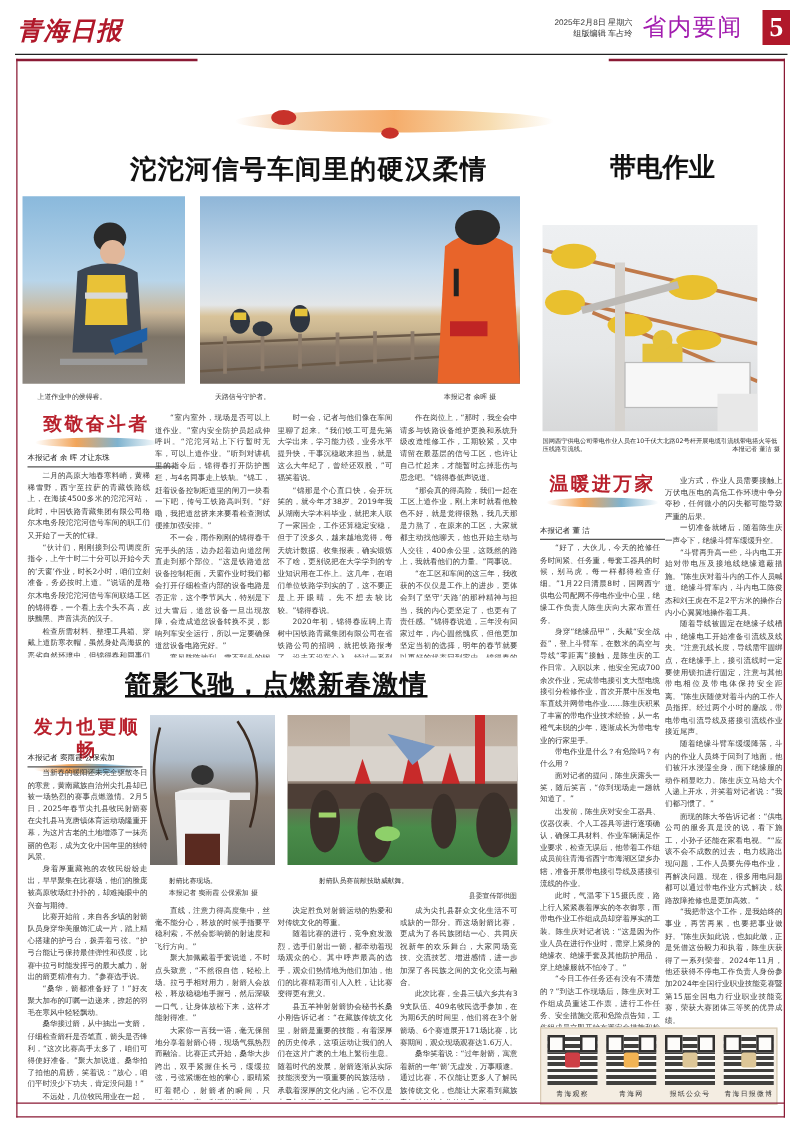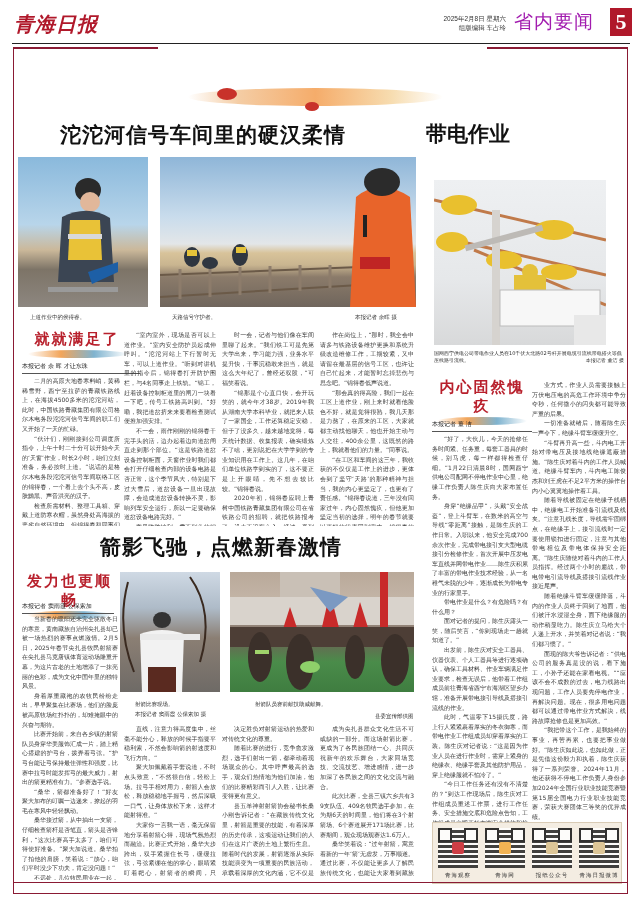--- a/index.html
+++ b/index.html
@@ -19,22 +19,22 @@
   .frame-top-right { position: absolute; left: 487px; top: 47px; width: 141px; height: 1.5px; background: #8a1a34; }
 
   
   .banner { position: absolute; left: 180px; top: 58px; width: 270px; height: 60px; }
   .banner-swoosh { position: absolute; left: 8px; top: 30px; width: 255px; height: 18px; border-radius: 50%; background: linear-gradient(90deg, rgba(240,200,140,0) 0%, #f3c79a 20%, #f4a35a 50%, #f6d9a8 80%, rgba(255,240,210,0) 100%); opacity: .9; }
   .banner-cloud1 { position: absolute; left: 37px; top: 30px; width: 20px; height: 12px; border-radius: 50%; background: #c8322a; }
   .banner-cloud2 { position: absolute; left: 125px; top: 44px; width: 14px; height: 9px; border-radius: 50%; background: #c8322a; }
   .banner-text { position: absolute; left: 50px; top: 2px; font-family: "DejaVu Serif", serif; font-weight: bold; font-size: 30px; color: #c21f2a; letter-spacing: 2px; text-shadow: 1px 1px 0 #fff, 2px 2px 0 rgba(120,0,0,.25); }
 
   
-  .h-main { position: absolute; left: 60px; top: 121px; width: 330px; font-family: Liberation Sans, sans-serif; font-weight: bold; font-size: 21px; color: #111; letter-spacing: 1px; white-space: nowrap; }
-  .h-side { position: absolute; left: 426px; top: 121px; width: 208px; font-family: "DejaVu Serif", serif; font-weight: bold; font-size: 21px; line-height: 26px; color: #111; }
+  .h-main { position: absolute; left: 60px; top: 121px; width: 330px; font-family: Liberation Sans, sans-serif; font-weight: bold; font-size: 21px; color: #111; letter-spacing: 1px; white-space: nowrap; text-align: right; }
+  .h-side { position: absolute; left: 426px; top: 121px; width: 208px; text-align: center; font-family: "DejaVu Serif", serif; font-weight: bold; font-size: 21px; line-height: 26px; color: #111; }
 
   
   .photo { position: absolute; overflow: hidden; }
   .p1 { left: 18px; top: 157px; width: 130px; height: 150px; background: linear-gradient(180deg, #8ab9dc 0%, #b8d5ea 45%, #cbb89a 62%, #7d7467 75%, #8d8780 100%); }
   .p1 .person { position: absolute; left: 30px; top: 15px; width: 70px; height: 130px; }
   .p2 { left: 160px; top: 157px; width: 256px; height: 150px; background: linear-gradient(180deg, #8fb6d8 0%, #c9dcec 40%, #e3e6e8 58%, #d8c39a 64%, #c9b590 72%, #8b7b6a 80%, #6f655c 100%); }
   .p3 { left: 434px; top: 180px; width: 172px; height: 165px; background: linear-gradient(180deg, #eef0f2 0%, #e6e8ea 60%, #d8d9da 100%); }
   .p4 { left: 120px; top: 572px; width: 100px; height: 120px; background: linear-gradient(180deg, #cfd9e4 0%, #aebbc8 30%, #8b7f74 55%, #6e6a66 100%); }
   .p5 { left: 230px; top: 572px; width: 184px; height: 120px; background: linear-gradient(180deg, #b9a99a 0%, #c6b8aa 30%, #6f5f55 55%, #4a8c4a 75%, #3f7d40 100%); }
 
@@ -43,21 +43,21 @@
   
   .label-box { position: absolute; text-align: center; }
   .label-text { font-family: "DejaVu Serif", serif; font-weight: bold; font-size: 15px; letter-spacing: 2px; color: #b8202c; }
   .label-swoosh { height: 8px; margin: 1px auto 0; width: 90%; border-radius: 50%; background: linear-gradient(90deg, rgba(245,190,120,0), #f2a55a, #7fb3cf, rgba(255,255,255,0)); }
   .byline { position: absolute; font-family: "DejaVu Sans", sans-serif; font-size: 6px; color: #222; border-bottom: 1px solid #555; padding-bottom: 2px; white-space: nowrap; }
 
   
   .col { position: absolute; font-family: "DejaVu Sans", sans-serif; font-size: 6px; line-height: 9.6px; color: #3a3a3a; text-align: justify; overflow: hidden; word-break: break-all; }
   .col p { text-indent: 2em; }
 
-  .h-archery { position: absolute; left: 100px; top: 533px; font-family: "DejaVu Serif", serif; font-weight: bold; font-size: 21px; color: #111; letter-spacing: 1px; white-space: nowrap; }
+  .h-archery { position: absolute; left: 100px; top: 533px; font-family: "DejaVu Serif", serif; font-weight: bold; font-size: 21px; color: #111; letter-spacing: 1px; white-space: nowrap; text-decoration: underline; }
   .hr-bottom { position: absolute; left: 13px; top: 882px; width: 615px; height: 1px; background: #8a1a34; }
 
   
   .qr-panel { position: absolute; left: 432px; top: 822px; width: 190px; height: 62px; background: #f4ede2; border: 1px solid #d9cbb5; }
   .qr { position: absolute; top: 5px; width: 40px; height: 40px; background:
       repeating-linear-gradient(0deg, #222 0 3px, #fff 3px 5px),
       #fff; opacity: .85; }
   .qr::before, .qr::after { content: ""; position: absolute; width: 10px; height: 10px; border: 2px solid #111; background: #fff; }
   .qr::before { left: 0; top: 0; }
   .qr::after { right: 0; top: 0; }
@@ -128,21 +128,21 @@
     <path d="M196 40 Q220 20 250 40 L256 150 L190 150 Z" fill="#e8642a"></path>
     <ellipse cx="222" cy="25" rx="18" ry="14" fill="#2b2b2b"></ellipse>
     <rect x="200" y="100" width="30" height="12" fill="#c02424"></rect>
     <rect x="203" y="58" width="4" height="22" fill="#222"></rect>
   </svg>
 </div>
 <div class="caption" style="left:172px; top:314px;">天路信号守护者。</div>
 <div class="caption" style="left:355px; top:314px;">本报记者 余晖 摄</div>
 
 <div class="label-box" style="left:22px; top:330px; width:110px;">
-  <div class="label-text">就就满足了</div>
+  <div class="label-text">致敬奋斗者</div>
   <div class="label-swoosh"></div>
 </div>
 <div class="byline" style="left:22px; top:362px; width:118px;">本报记者  余  晖  才让东珠</div>
 
 <div class="col" style="left:22px; top:376px; width:98px; height:150px;">
   <p>二月的高原大地春寒料峭，黄稀稀雪野，西宁至拉萨的青藏铁路线上，在海拔4500多米的沱沱河站，此时，中国铁路青藏集团有限公司格尔木电务段沱沱河信号车间的职工们又开始了一天的忙碌。</p>
   <p>“伙计们，刚刚接到公司调度所指令，上午十时二十分可以开始今天的‘天窗’作业，时长2小时，咱们立刻准备，务必按时上道。”说话的是格尔木电务段沱沱河信号车间联络工区的锦得春，一个看上去个头不高，皮肤黝黑、声音洪亮的汉子。</p>
   <p>检查所需材料、整理工具箱、穿戴上道防寒衣帽，虽然身处高海拔的恶劣自然环境中，但锦得春和同事们个个动作麻利。“大家看看还有啥落下的，另外，今天室外温度低，一定做好保暖。”检过一遍装备，锦得春带队向不远处的工区出发了。</p>
 </div>
 <div class="col" style="left:124px; top:330px; width:92px; height:196px;">
@@ -185,21 +185,21 @@
     <rect x="66" y="110" width="100" height="36" fill="#f7f7f7" stroke="#bbb"></rect>
     <rect x="140" y="135" width="32" height="30" fill="#e8e8e8"></rect>
   </svg>
 </div>
 <div class="caption" style="left:434px; top:350px; width:190px; white-space:normal; line-height:7px; font-size:5px;">
   <span>国网西宁供电公司带电作业人员在10千伏大北路02号杆开展电缆引流线带电搭火等低压线路引流线。</span>
   <span style="float:right">本报记者 董洁 摄</span>
 </div>
 
 <div class="label-box" style="left:432px; top:378px; width:100px;">
-  <div class="label-text">内心固然愧疚</div>
+  <div class="label-text">温暖进万家</div>
   <div class="label-swoosh"></div>
 </div>
 <div class="byline" style="left:432px; top:420px; width:100px;">本报记者  董  洁</div>
 
 <div class="col" style="left:432px; top:434px; width:96px; height:388px;">
   <p>“好了，大伙儿，今天的抢修任务时间紧、任务重，每套工器具的时候，别马虎，每一样都得检查仔细。”1月22日清晨8时，国网西宁供电公司配网不停电作业中心里，绝缘工作负责人陈生庆向大家布置任务。</p>
   <p>身穿“绝缘品甲”，头戴“安全战盔”，登上斗臂车，在数米的高空与导线“零距离”接触，是陈生庆的工作日常。入职以来，他安全完成700余次作业，完成带电接引支大型电缆接引分检修作业，首次开展中压发电车直线并网带电作业……陈生庆积累了丰富的带电作业技术经验，从一名稚气未脱的少年，逐渐成长为带电专业的行家里手。</p>
   <p>带电作业是什么？有危险吗？有什么用？</p>
   <p>面对记者的提问，陈生庆露头一笑，随后笑言，“你到现场走一趟就知道了。”</p>
   <p>出发前，陈生庆对安全工器具、仪器仪表、个人工器具等进行逐项确认，确保工具材料、作业车辆满足作业要求，检查无误后，他带着工作组成员前往青海省西宁市海湖区望乡办辖，准备开展带电接引导线及搭接引流线的作业。</p>

